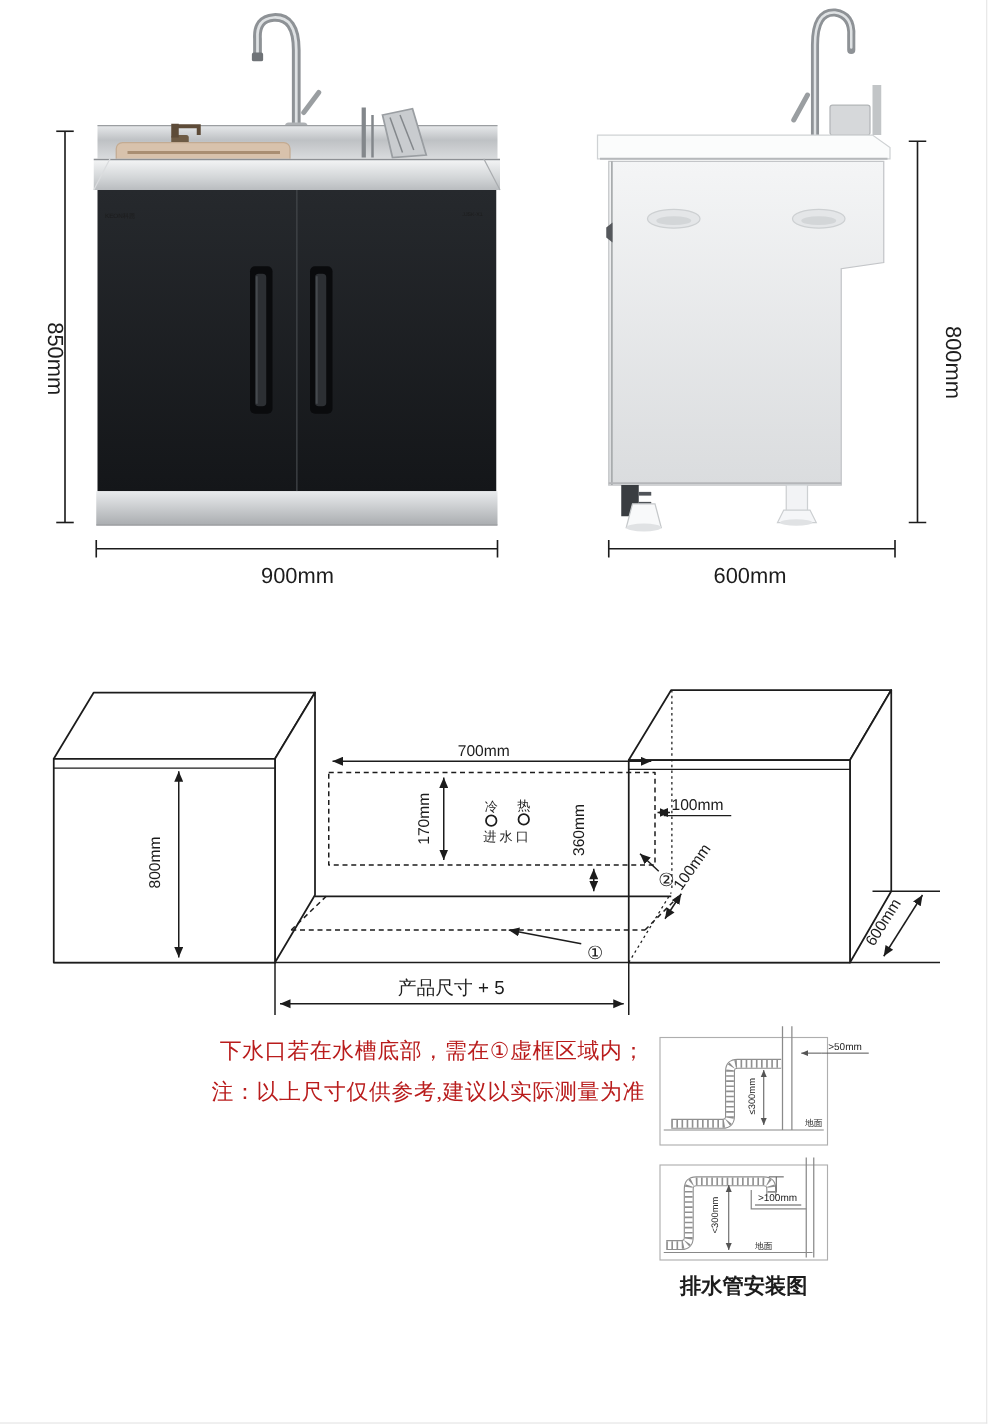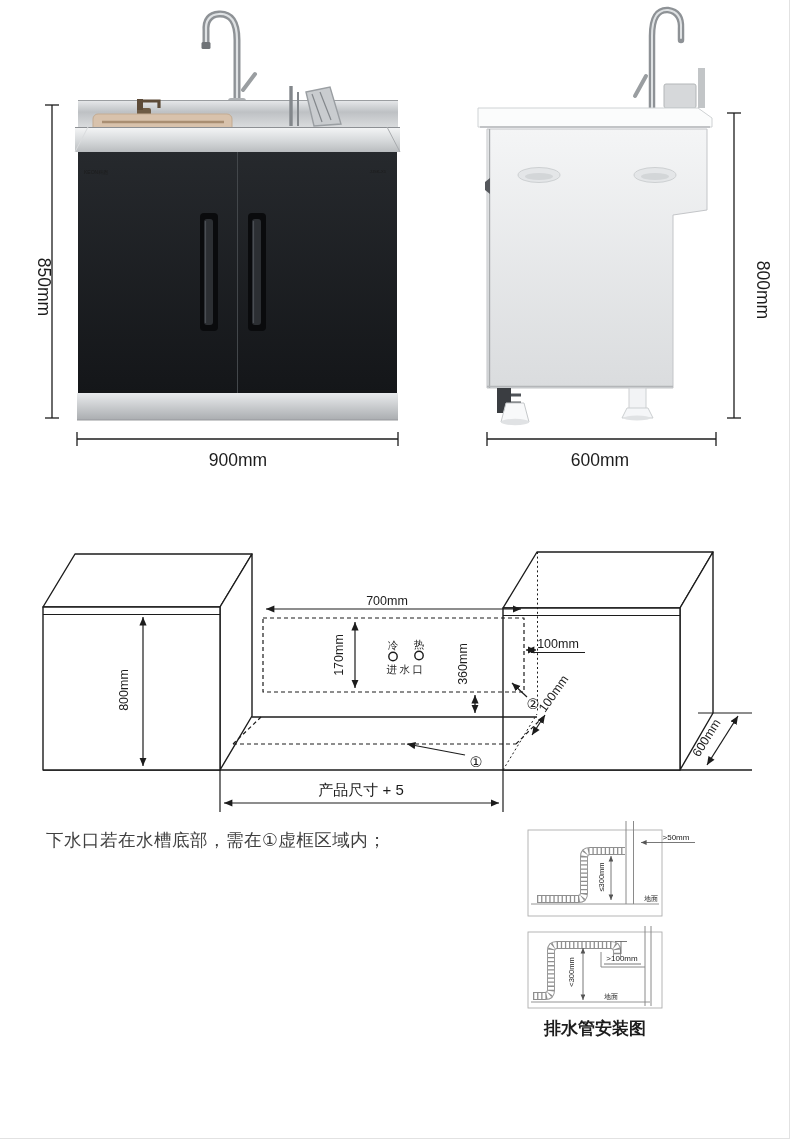--- a/index.html
+++ b/index.html
@@ -1,23 +1,23 @@
 <!DOCTYPE html>
 <html><head>
 <meta charset="utf-8">
 <style>
   html,body{margin:0;padding:0;background:#fff;}
   .page{position:relative;width:790px;height:1139px;background:#fff;overflow:hidden;
         box-shadow:inset -1px 0 0 #e2e2e2, inset 0 -1px 0 #e2e2e2;
         font-family:"Liberation Sans","DejaVu Sans",sans-serif;}
   svg{position:absolute;left:0;top:0;}
   svg text{font-family:"Liberation Sans","DejaVu Sans",sans-serif;fill:#1c1c1c;}
-  .notes{position:absolute;left:46px;top:830px;width:470px;color:#404040;
+  .notes{position:absolute;left:46px;top:830px;width:470px;color:#b91c1c;
          font-family:"Liberation Serif","DejaVu Serif","DejaVu Sans",serif;
-         font-size:17.5px;}
+         font-size:17.5px;text-align:right;}
   .notes .note-line{margin:0 0 13px 0;line-height:20px;letter-spacing:.5px;white-space:nowrap;}
 </style>
 </head>
 <body>
 
 <div class="page">
 
 <svg width="790" height="1139" viewBox="0 0 790 1139">
   <defs>
     <linearGradient id="steelBand" x1="0" y1="0" x2="0" y2="1">
@@ -291,15 +291,16 @@
     <line x1="583" y1="948" x2="583" y2="1000" stroke="#555" stroke-width="0.8" marker-start="url(#arrSg)" marker-end="url(#arrEg)"></line>
     <text x="574" y="972" font-size="7.5" fill="#333" text-anchor="middle" transform="rotate(-90,574,972)">&lt;300mm</text>
     <text x="611" y="999" font-size="7" fill="#333" text-anchor="middle">地面</text>
   </g>
 
   <text x="595" y="1034" font-size="17" font-weight="bold" text-anchor="middle">排水管安装图</text>
 </svg>
 
 <div class="notes">
   <p class="note-line">下水口若在水槽底部，需在①虚框区域内；</p>
+  <p class="note-line">注：以上尺寸仅供参考,建议以实际测量为准</p>
 </div>
 
 </div>
 
 </body></html>

